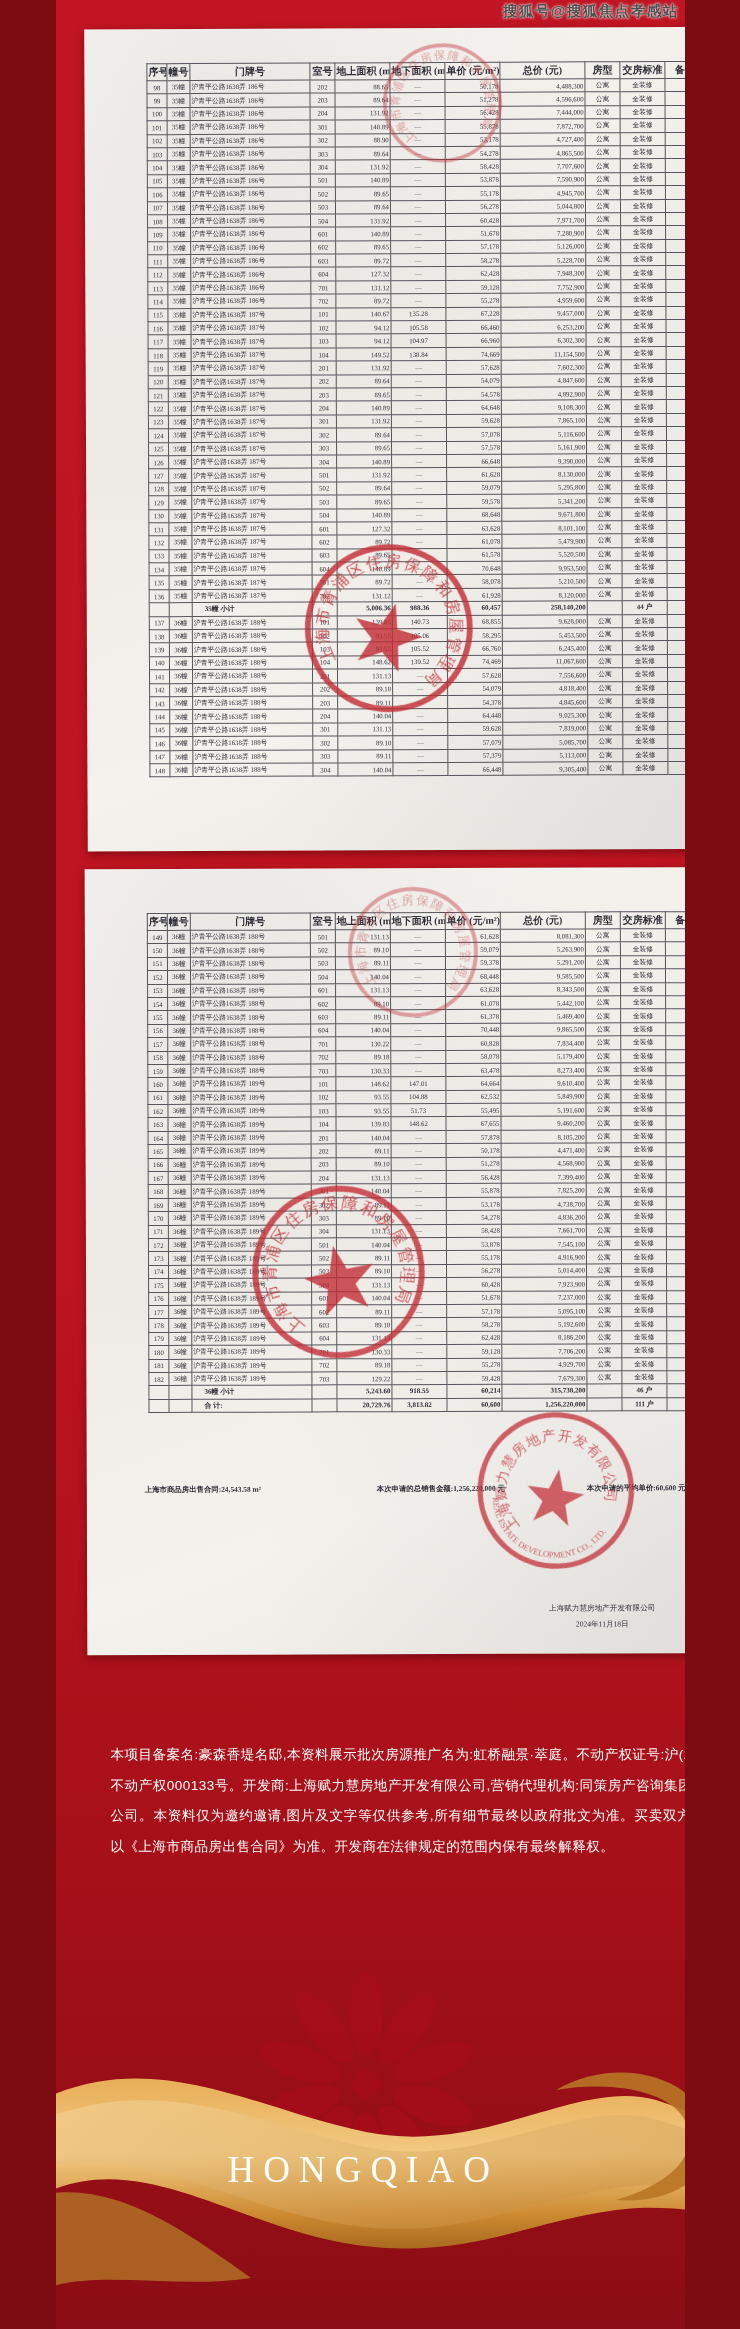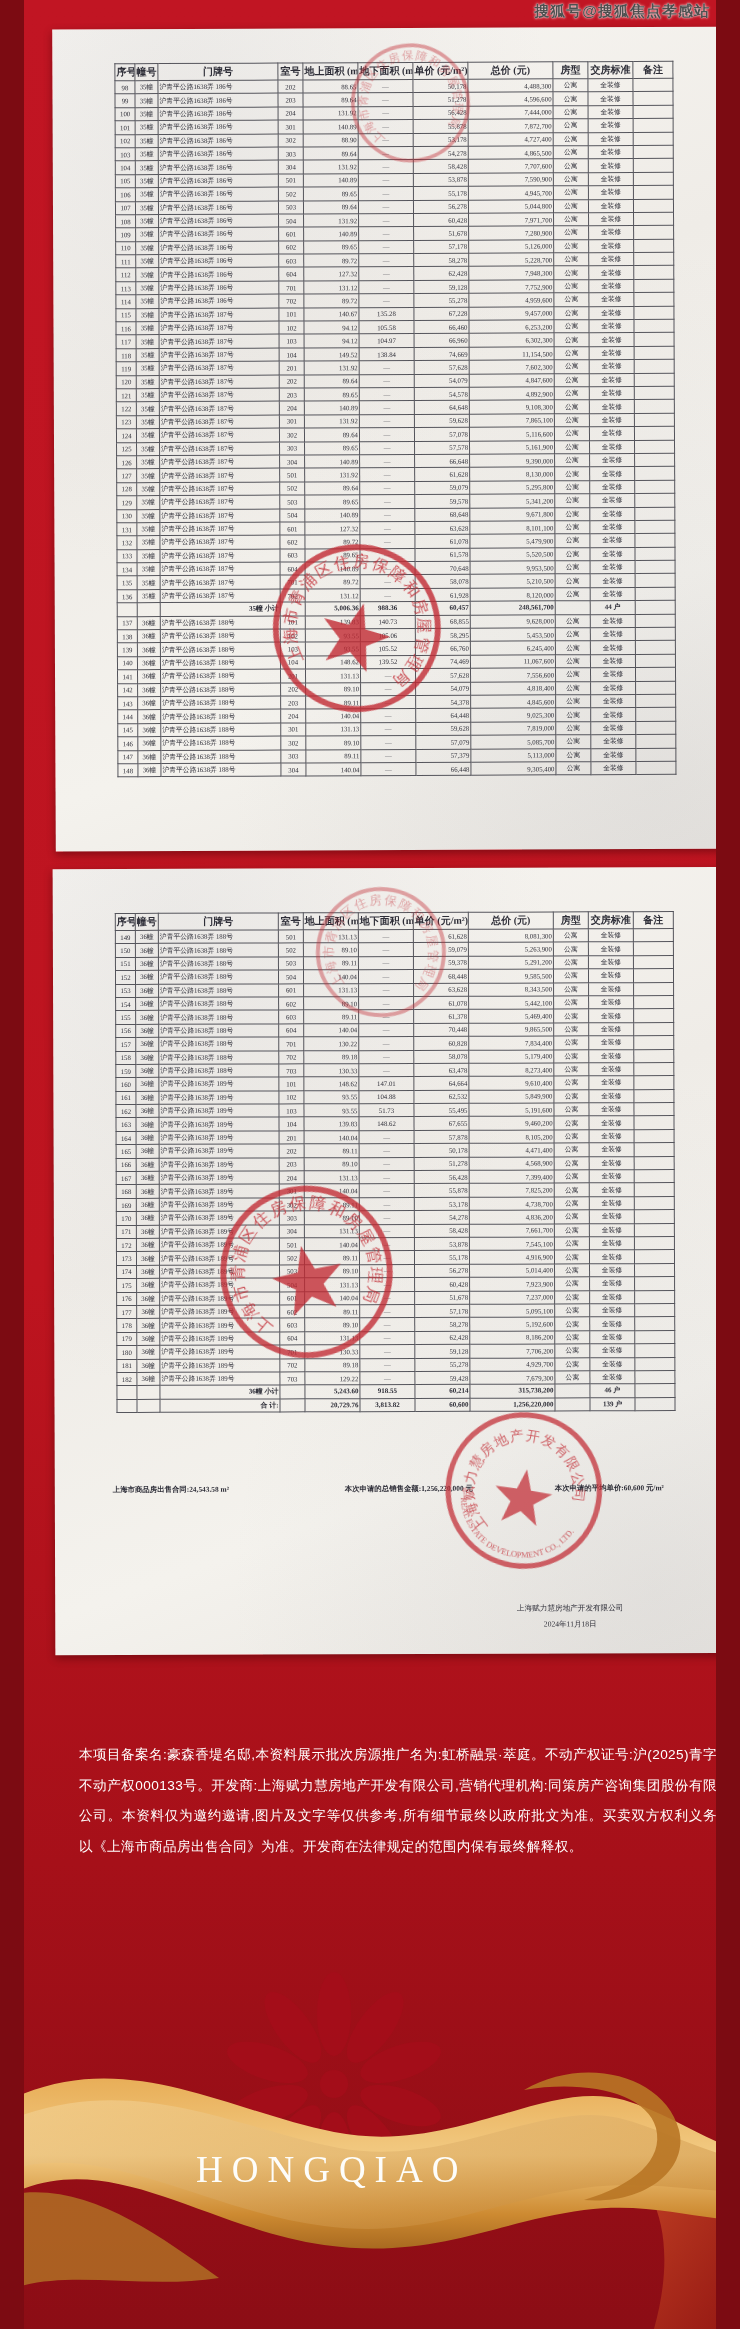--- a/index.html
+++ b/index.html
@@ -1,16 +1,16 @@
 <!DOCTYPE html>
 <html><head>
 <meta charset="utf-8">
 <style>
   html,body{margin:0;padding:0;background:#7c0b12;}
-  .canvas{position:relative;width:692px;height:2329px;overflow:hidden;margin:0 auto;
+  .canvas{position:relative;width:629px;height:2329px;overflow:hidden;margin:0 auto;
     background:linear-gradient(180deg,#c11523 0%,#bd141f 55%,#a61019 80%,#8c0d15 100%);
     font-family:"Liberation Sans",sans-serif;}
   
   .watermark{position:absolute;top:2px;right:6px;font-size:15px;font-weight:bold;color:#4f4f4f;
     text-shadow:0 0 3px rgba(255,255,255,.95),0 0 1px rgba(255,255,255,.9);letter-spacing:1px;z-index:30;}
   
   .paper{position:absolute;left:30px;width:706px;
     background:
       radial-gradient(ellipse at 18% 8%, rgba(175,175,182,.16), transparent 45%),
       radial-gradient(ellipse at 85% 92%, rgba(160,160,168,.14), transparent 50%),
@@ -24,21 +24,21 @@
   .paper1 table.price{margin-top:34px;}
   .paper2 table.price{margin-top:44px;}
   table.price th,table.price td{border:1px solid #55555c;overflow:hidden;white-space:nowrap;padding:0 1px;}
   table.price th{height:16px;font-weight:bold;font-size:10px;text-align:center;}
   table.price td{height:12.4px;}
   td.c0,td.c1,td.c3,td.c5,td.c8,td.c9{text-align:center;}
   td.c2{text-align:left;padding-left:4px;}
   td.c4,td.c6{text-align:right;padding-right:9px;}
   td.c7{text-align:right;padding-right:15px;}
   tr.total td{font-weight:bold;font-size:7px;}
-  tr.total td.c2{text-align:right;padding-left:4px;}
+  tr.total td.c2{text-align:left;padding-left:12px;}
   
   .summary{position:absolute;left:0;top:616px;width:706px;font-family:"Liberation Serif","DejaVu Serif",serif;
     font-size:7px;color:#2e2e38;}
   .sum-col{position:absolute;top:0;}
   .sum-col .sum-title{font-weight:bold;font-size:7.4px;margin-bottom:3px;}
   .sum-line{line-height:13px;}
   .sum-area{left:58px;width:210px;}   .sum-area .sum-line{padding-left:26px;}
   .sum-amount{left:290px;width:215px;}.sum-amount .sum-line{padding-left:18px;}
   .sum-price{left:500px;width:195px;} .sum-price .sum-line{padding-left:22px;}
   .signature{position:absolute;left:380px;top:736px;width:270px;text-align:center;
@@ -604,21 +604,21 @@
             <td class="c10"></td>
           </tr>
           <tr class="total">
             <td class="c0"></td>
             <td class="c1"></td>
             <td class="c2">35幢 小计</td>
             <td class="c3"></td>
             <td class="c4">5,006.36</td>
             <td class="c5">988.36</td>
             <td class="c6">60,457</td>
-            <td class="c7">248,561,700</td>
+            <td class="c7">258,140,200</td>
             <td class="c8"></td>
             <td class="c9">44 户</td>
             <td class="c10"></td>
           </tr>
           <tr class="">
             <td class="c0">137</td>
             <td class="c1">36幢</td>
             <td class="c2">沪青平公路1638弄 188号</td>
             <td class="c3">101</td>
             <td class="c4">139.83</td>
@@ -1278,21 +1278,21 @@
           <tr class="total">
             <td class="c0"></td>
             <td class="c1"></td>
             <td class="c2">合 计:</td>
             <td class="c3"></td>
             <td class="c4">20,729.76</td>
             <td class="c5">3,813.82</td>
             <td class="c6">60,600</td>
             <td class="c7">1,256,220,000</td>
             <td class="c8"></td>
-            <td class="c9">139 户</td>
+            <td class="c9">111 户</td>
             <td class="c10"></td>
           </tr>
         </tbody>
     </table>
 
     <div class="summary">
       <div class="sum-col sum-area">
         <div class="sum-title">上海市商品房出售合同:24,543.58 m²</div>
       </div>
       <div class="sum-col sum-amount">

